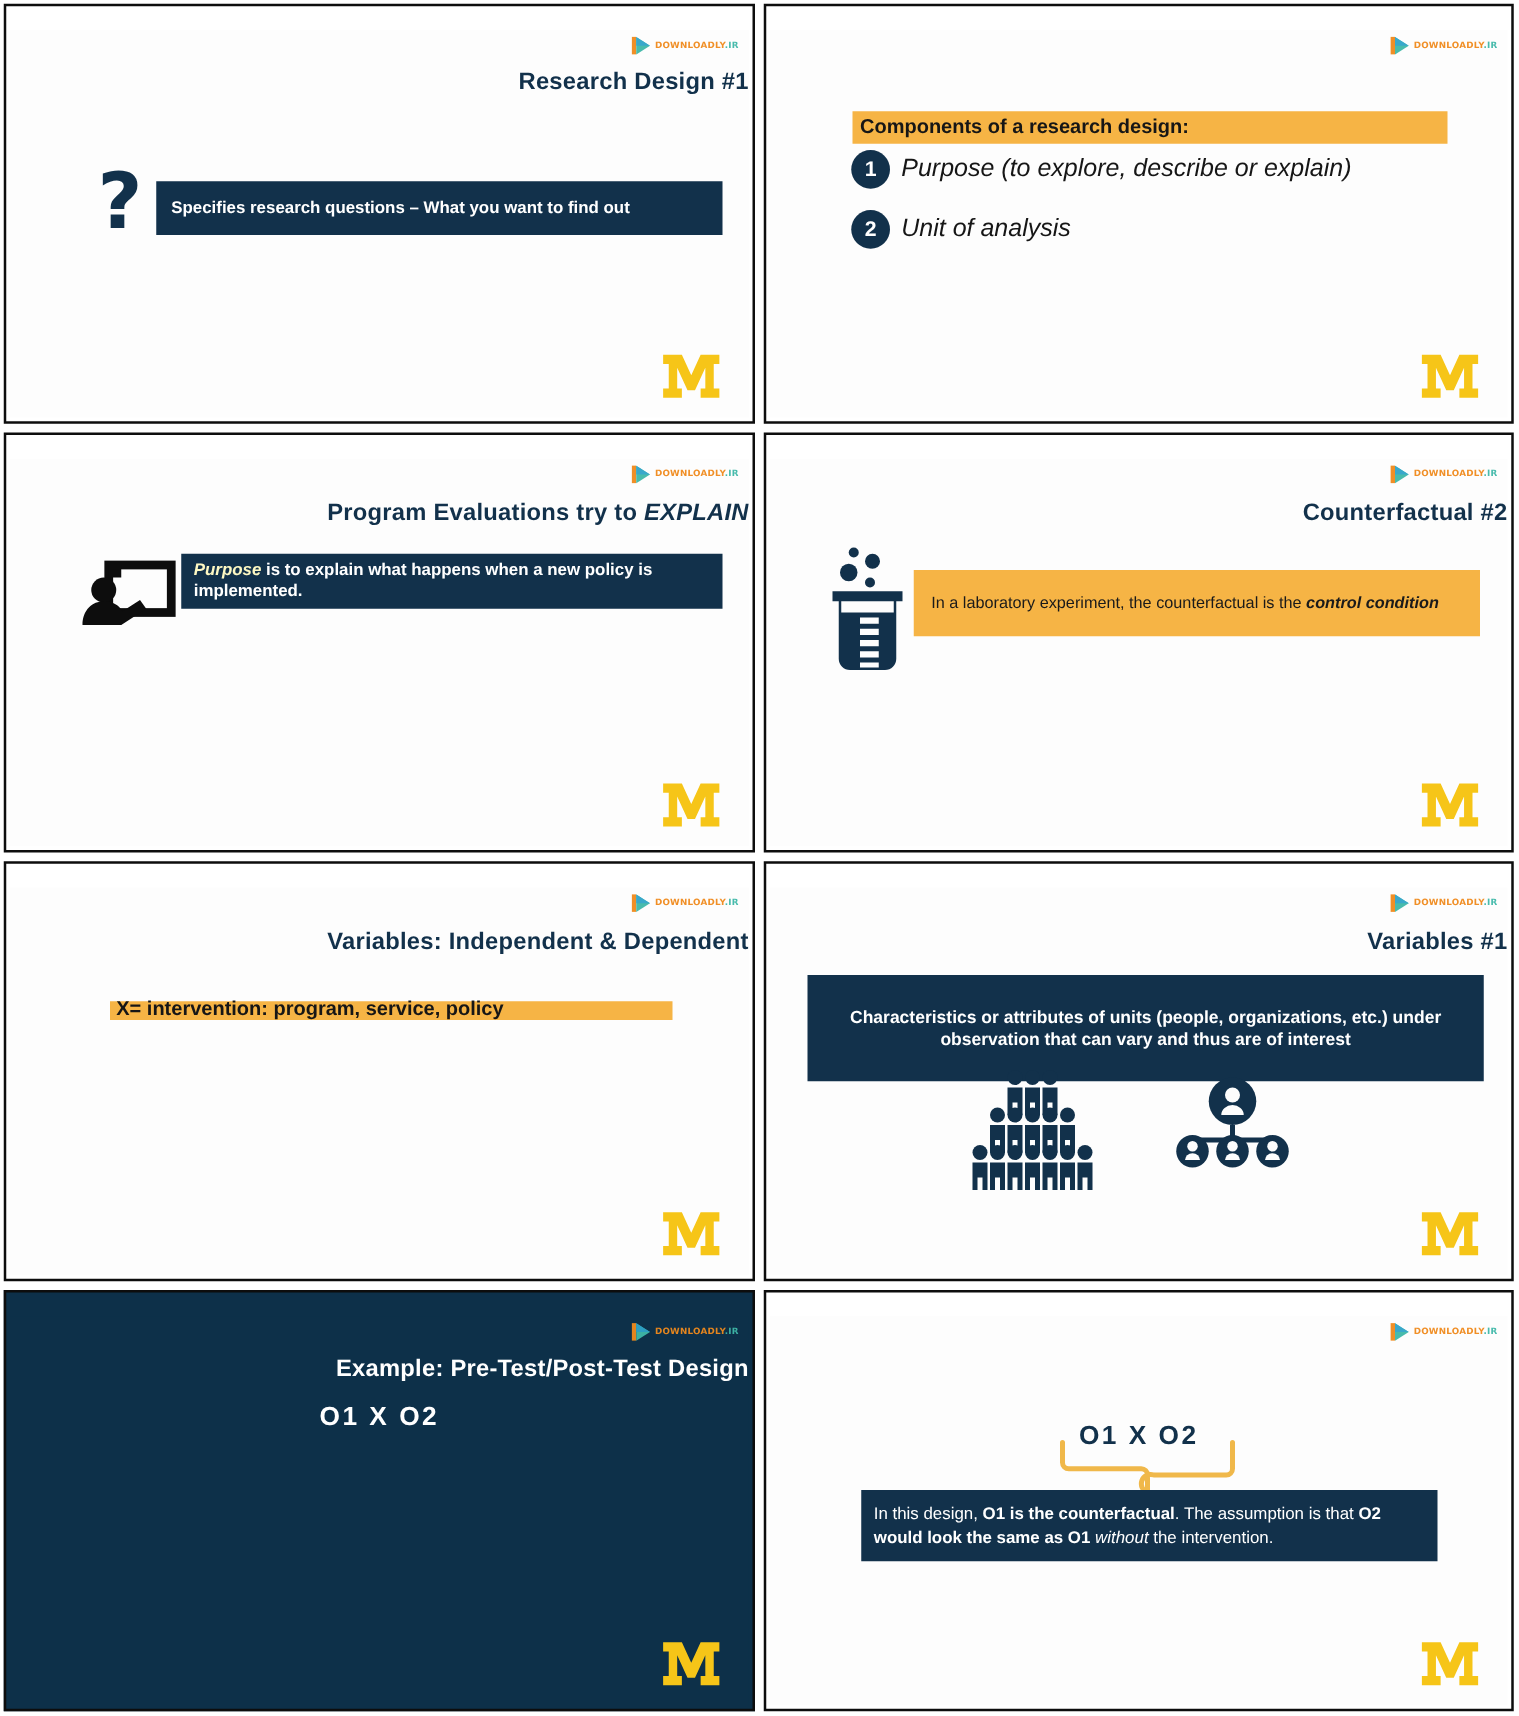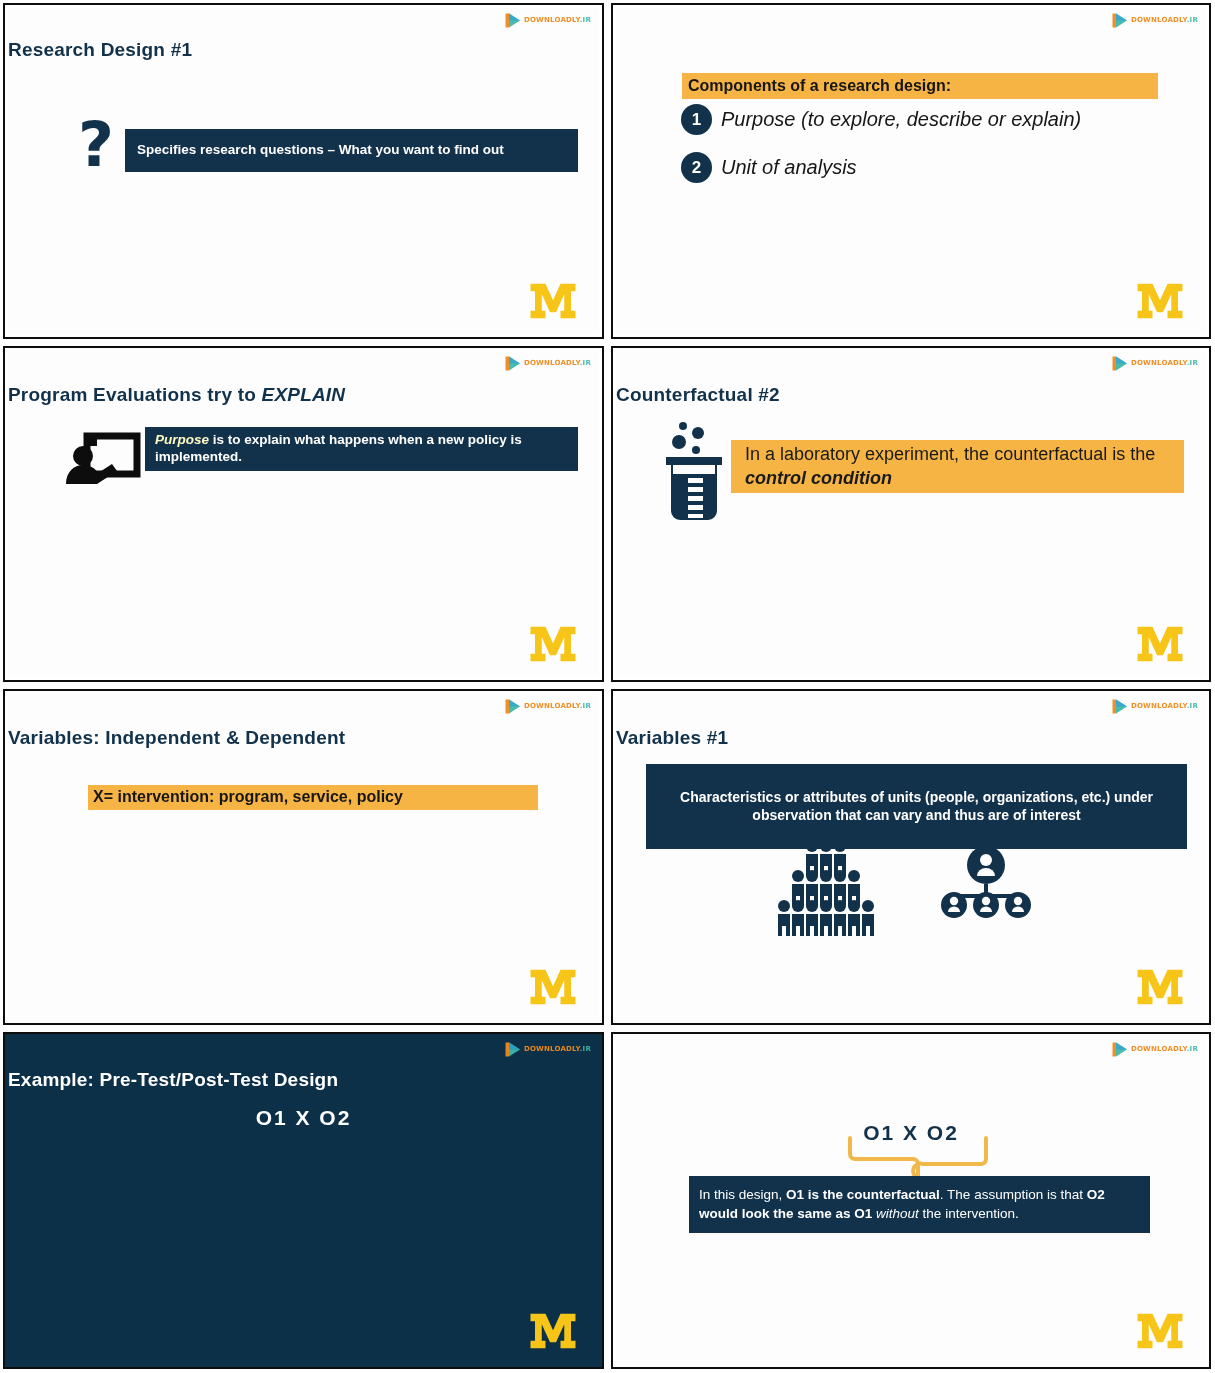--- a/index.html
+++ b/index.html
@@ -28,20 +28,21 @@
     border:2px solid #0d0d0d;
     background:#ffffff;
     overflow:hidden;
   }
   .slide.dark{background:#0d3049;}
   .inner{
     position:absolute;
     inset:3px;
     background:#fdfdfd;
     overflow:hidden;
+    margin-top:16px;
   }
   .slide.dark .inner{background:#0d3049;}
 
   
   .wm{
     position:absolute;top:4px;right:8px;
     display:flex;align-items:center;gap:2px;
     z-index:9;opacity:.95;
   }
   .wm-mark{position:relative;width:17px;height:17px;display:block;}
@@ -51,21 +52,21 @@
     color:#f08a1c;white-space:nowrap;line-height:1;
   }
   .wm-text .ir{color:#3fb8a8;}
 
   
   .mlogo{position:absolute;right:22px;bottom:14px;width:48px;height:38px;z-index:9;}
 
   
   .title{
     position:absolute;left:0;right:0;
-    text-align:left;
+    text-align:right;
     color:#12314b;
     font-weight:700;
     font-size:19px;
     letter-spacing:.2px;
   }
   .slide.dark .title{color:#ffffff;}
   .title .ital{font-style:italic;}
 
   
   .band{
@@ -103,21 +104,21 @@
   }
 
   
   .amber-word{color:#fef9c3;font-style:italic;font-weight:700;}
 
   
   .amberbox{
     position:absolute;background:#f6b445;color:#1a1a1a;
     box-sizing:border-box;display:flex;align-items:center;
   }
-  .amberbox .t{font-size:18px;line-height:1.3;}
+  .amberbox .t{font-size:13px;line-height:1.3;}
   .amberbox .t b{font-style:italic;font-weight:700;}
 
   
   .oline{
     position:absolute;left:0;right:0;text-align:center;
     font-weight:700;font-size:21px;letter-spacing:2px;
     color:#12314b;
   }
   .slide.dark .oline{color:#ffffff;}
 
@@ -306,21 +307,21 @@
               <rect x="1" y="3" width="7" height="28" fill="#f08a1c"></rect>
               <path d="M8 3 L30 17 L8 31 Z" fill="#3fb8a8"></path>
               <path d="M8 3 L30 17 L8 17 Z" fill="#2fa4c9"></path>
             </svg>
           </span>
           <span class="wm-text"><span>DOWNLOADLY</span><span class="ir">.IR</span></span>
         </div>
 
         <div class="title" style="top:33px;">Variables: Independent &amp; Dependent</div>
 
-        <div class="band" style="left:80px;top:91px;width:450px;height:25px;padding-left:5px;">
+        <div class="band" style="left:80px;top:91px;width:450px;height:15px;padding-left:5px;">
           <span class="band-txt">X= intervention: program, service, policy</span>
         </div>
 
         <span class="mlogo">
           <svg viewBox="0 0 64 50" width="48" height="38">
             <path d="M2 2 h20 l10 22 l10 -22 h20 v10 h-6 v26 h6 v10 H42 V38 h5 V16 l-11 24 h-8 L17 16 v22 h5 v10 H2 V38 h6 V12 H2 Z" fill="#f6c518"></path>
           </svg>
         </span>
       </div>
     </div>

